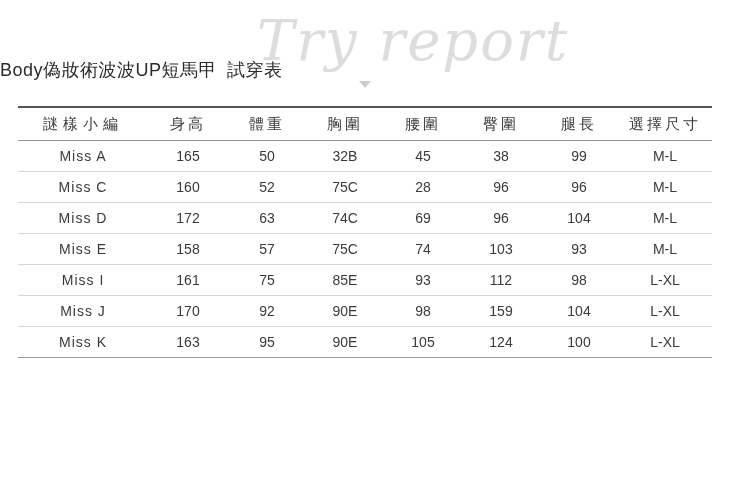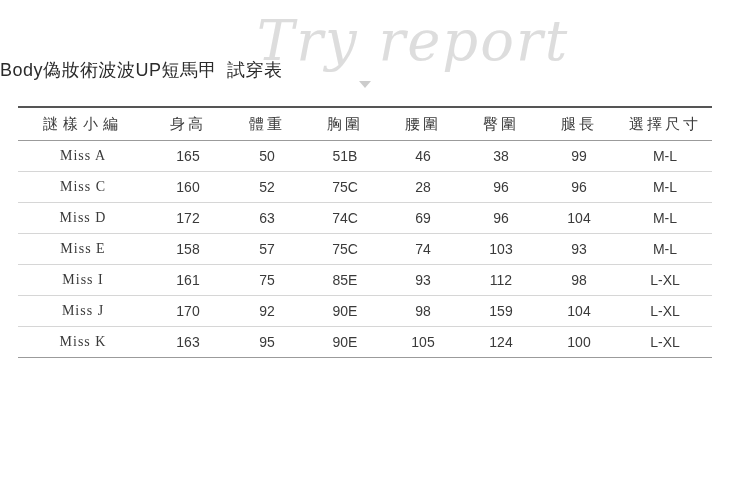--- a/index.html
+++ b/index.html
@@ -102,21 +102,20 @@
     height: 30px;
     text-align: center;
     border-bottom: 1px solid #d6d6d6;
     padding: 0;
   }
   tbody tr:last-child td {
     border-bottom: 1px solid #9b9b9b;
   }
   tbody td.name-col {
     letter-spacing: 1px;
-    font-family: Liberation Serif, serif;
   }
 </style>
 </head>
 <body>
 
 <div class="page">
 
   <div class="watermark">Try report</div>
 
   <div class="title">
@@ -147,22 +146,22 @@
           <th>臀圍</th>
           <th>腿長</th>
           <th>選擇尺寸</th>
         </tr>
       </thead>
       <tbody>
         <tr>
           <td class="name-col">Miss A</td>
           <td>165</td>
           <td>50</td>
-          <td>51B</td>
-          <td>46</td>
+          <td>32B</td>
+          <td>45</td>
           <td>38</td>
           <td>99</td>
           <td>M-L</td>
         </tr>
         <tr>
           <td class="name-col">Miss C</td>
           <td>160</td>
           <td>52</td>
           <td>75C</td>
           <td>28</td>

